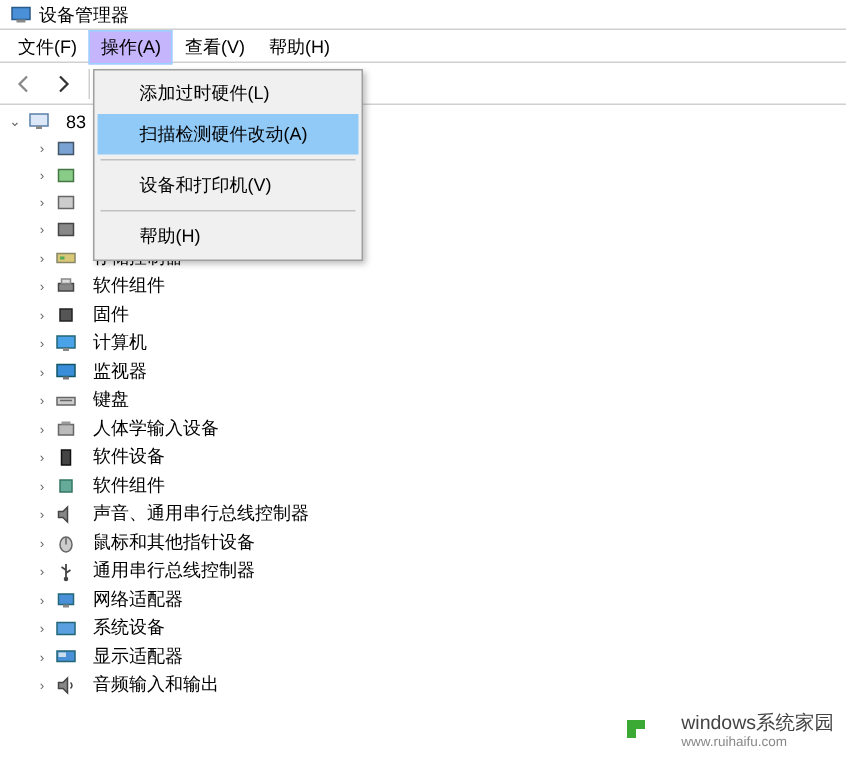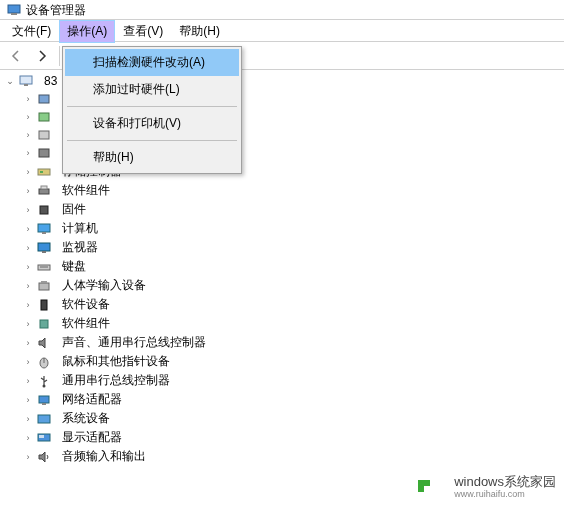--- a/index.html
+++ b/index.html
@@ -147,22 +147,22 @@
   <div class="tool-btn">
     <svg width="14" height="14" viewBox="0 0 14 14">
         <path d="M5 2 L10 7 L5 12" fill="none" stroke="#333" stroke-width="1.5"></path>
       </svg>
   </div>
   <div class="tool-sep"></div>
   <div class="tool-btn"></div>
 </div>
 
 <div class="dropdown">
+  <div class="dropdown-item">添加过时硬件(L)</div>
   <div class="dropdown-item highlighted">扫描检测硬件改动(A)</div>
-  <div class="dropdown-item">添加过时硬件(L)</div>
   <div class="dropdown-sep"></div>
   <div class="dropdown-item">设备和打印机(V)</div>
   <div class="dropdown-sep"></div>
   <div class="dropdown-item">帮助(H)</div>
 </div>
 
 <div class="tree-container">
   <div class="tree-root">
     <span class="expand-btn">⌄</span>
     <span class="node-icon">

